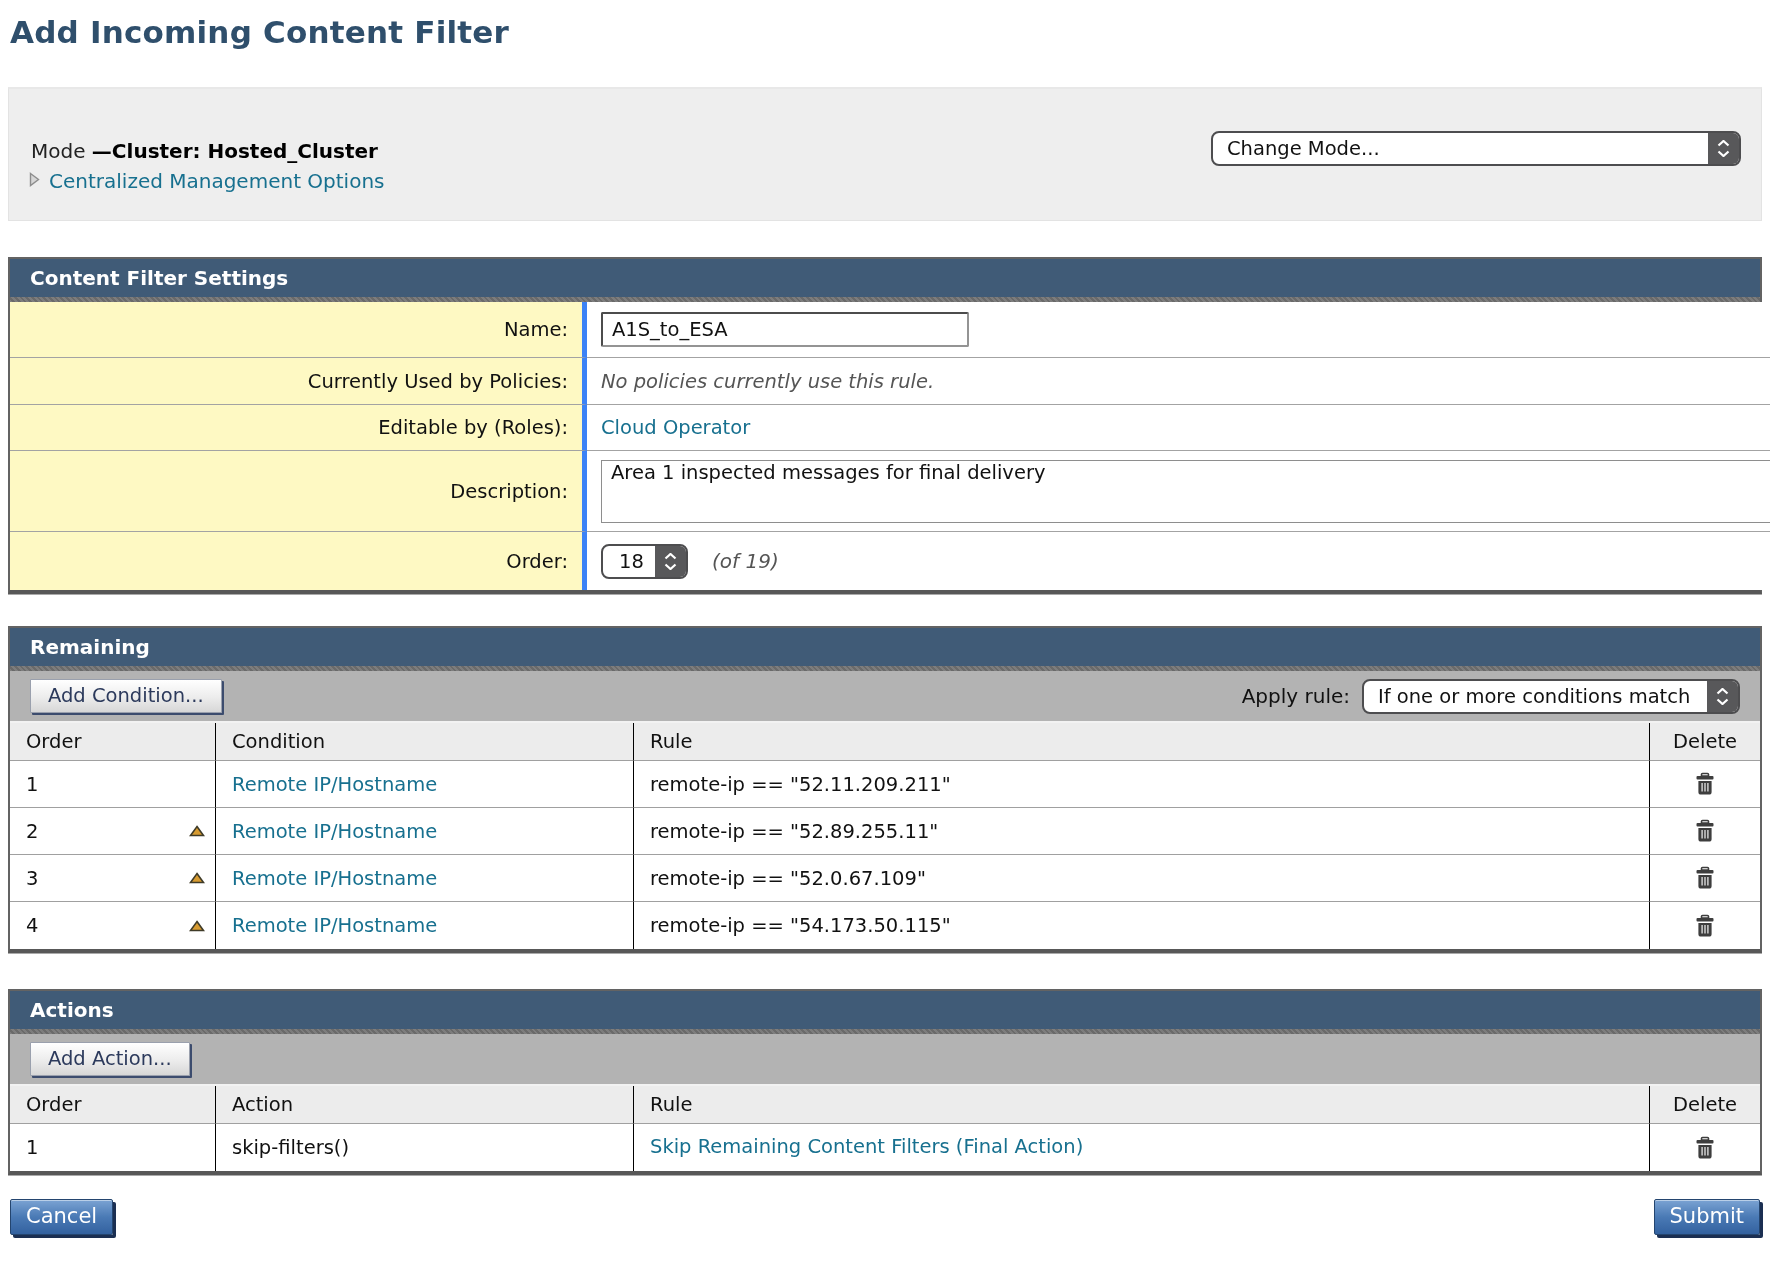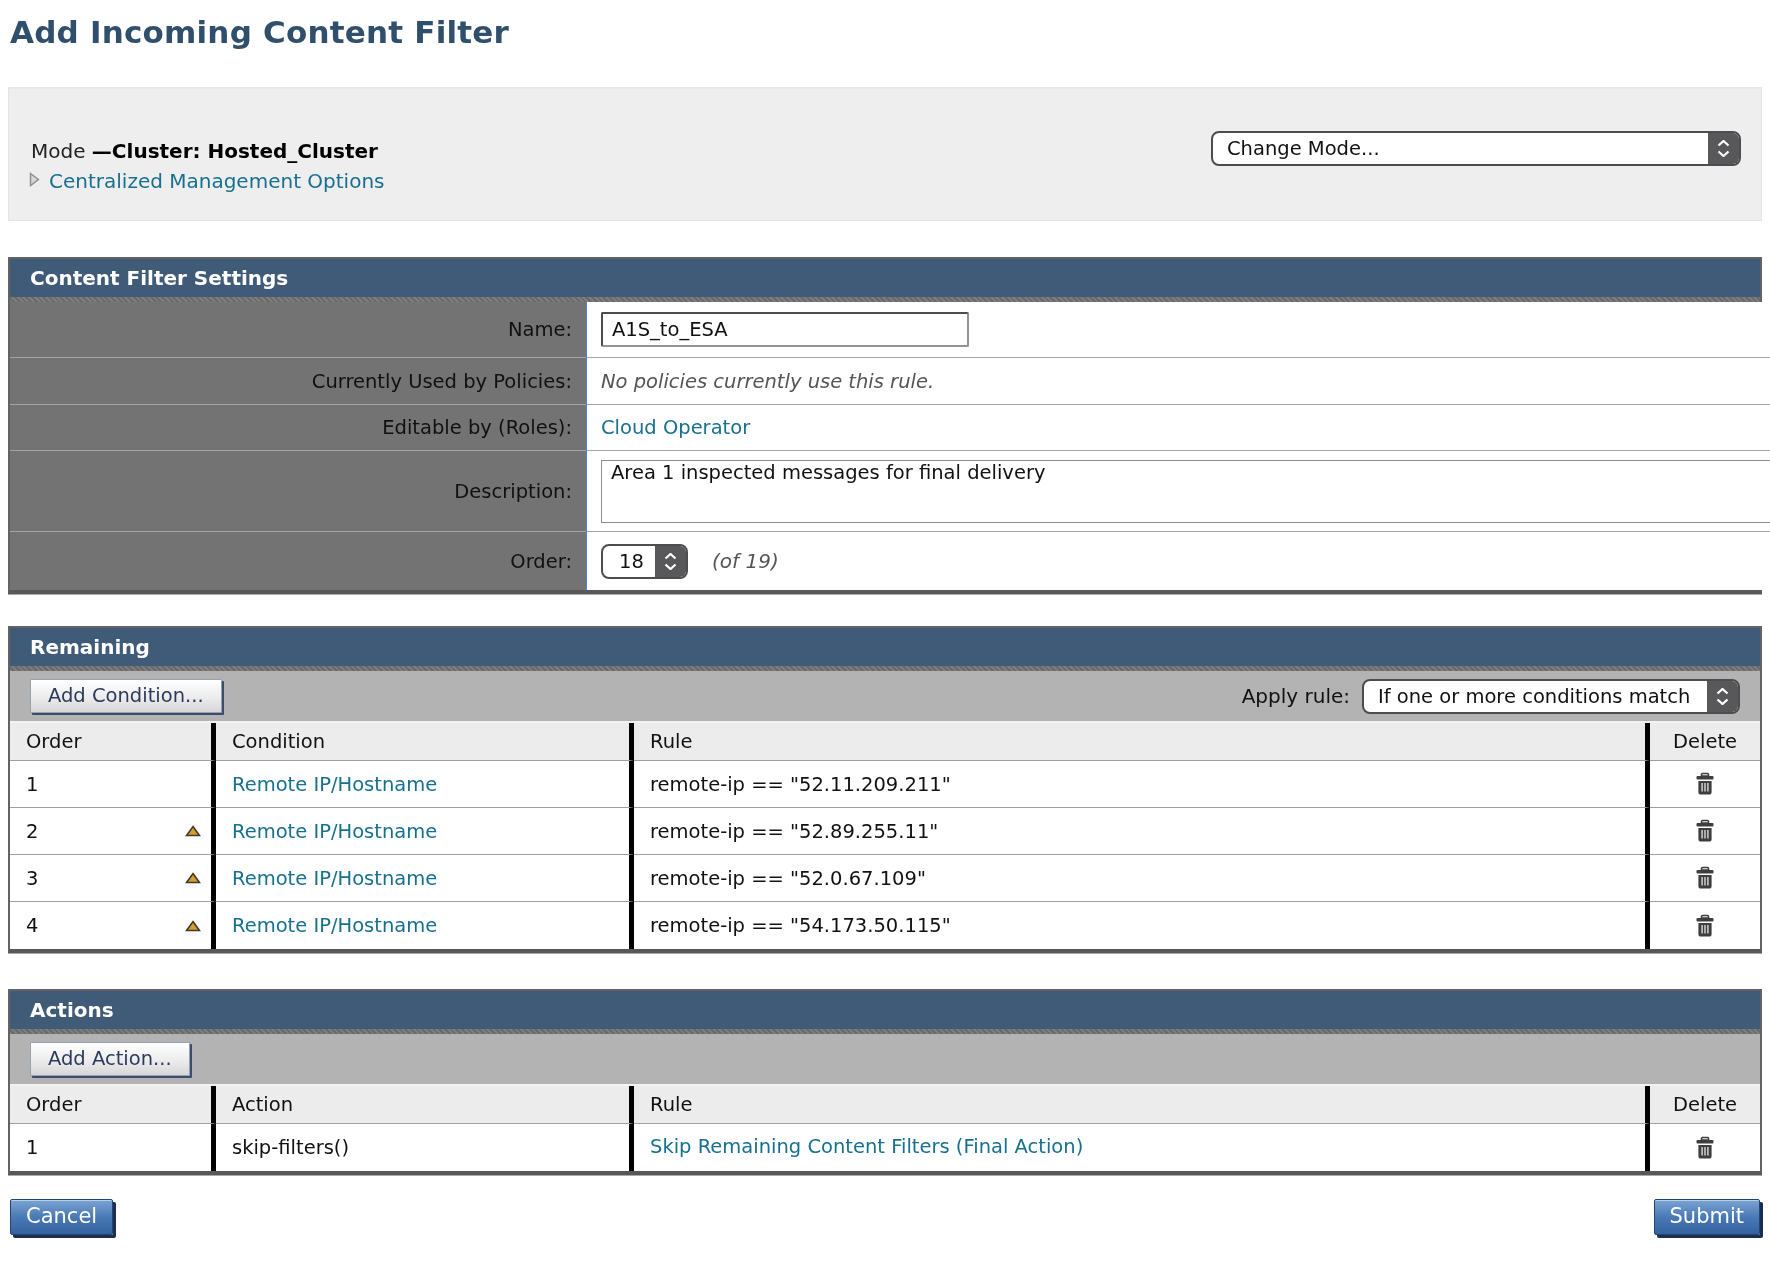--- a/index.html
+++ b/index.html
@@ -49,22 +49,22 @@
   .header-strip {
     height:5px;
     background:repeating-linear-gradient(45deg,#7d7d7d 0 2px,#6a6a6a 2px 4px);
   }
   
   .settings-grid { display:grid; grid-template-columns:577px 1fr; }
   .srow { display:contents; }
   .scell { border-bottom:1px solid #a3a3a3; display:flex; align-items:center; }
   .srow:last-child .scell { border-bottom:none; }
   .scell.lbl {
-    background:#737373; justify-content:flex-end; padding-right:14px;
-    border-right:1px solid #3b82f6; font-size:19.5px; color:#111;
+    background:#fef9c3; justify-content:flex-end; padding-right:14px;
+    border-right:5px solid #3b82f6; font-size:19.5px; color:#111;
   }
   .scell.val { background:#fff; padding-left:14px; font-size:19.5px; }
   .h-name { height:56px; } .h-pol { height:47px; } .h-edit { height:46px; }
   .h-desc { height:81px; } .h-order { height:58px; }
   .scell.val.top { align-items:flex-start; padding-top:9px; }
   .name-input {
     width:368px; height:35px; font-size:19.5px; padding:0 9px;
     font-family:inherit; color:#111; background:#fff;
     border:2px solid; border-color:#4c4c4c #949494 #949494 #4c4c4c; border-radius:2px;
     outline:none;
@@ -96,21 +96,21 @@
     padding:4px 17px 5px 17px; cursor:pointer;
     box-shadow:2px 2px 0 #3c4c6e;
   }
   .apply-rule { display:flex; align-items:center; gap:12px; }
   .apply-rule .lab { font-size:20px; color:#111; }
   .apply-select { width:378px; background:#fff; }
   
   .dtable { width:100%; }
   .drow { display:grid; grid-template-columns:206px 418px 1016px 110px; }
   .dcell {
-    border-right:5px solid #000000; border-bottom:1px solid #a0a0a0;
+    border-right:1px solid #000000; border-bottom:1px solid #a0a0a0;
     display:flex; align-items:center; font-size:19.5px; padding-left:16px;
   }
   .dcell:last-child { border-right:none; padding-left:0; justify-content:center; }
   .drow.head .dcell { background:#ececec; height:38px; color:#111; }
   .drow.body .dcell { background:#fff; min-height:47px; }
   .drow.body:last-child .dcell { border-bottom:none; }
   .order-cell { justify-content:space-between; padding-right:10px; }
   .moveup { width:16px; height:12px; display:flex; cursor:pointer; }
   .dcell .link { font-size:19.5px; }
   .rule-text { color:#111; }

